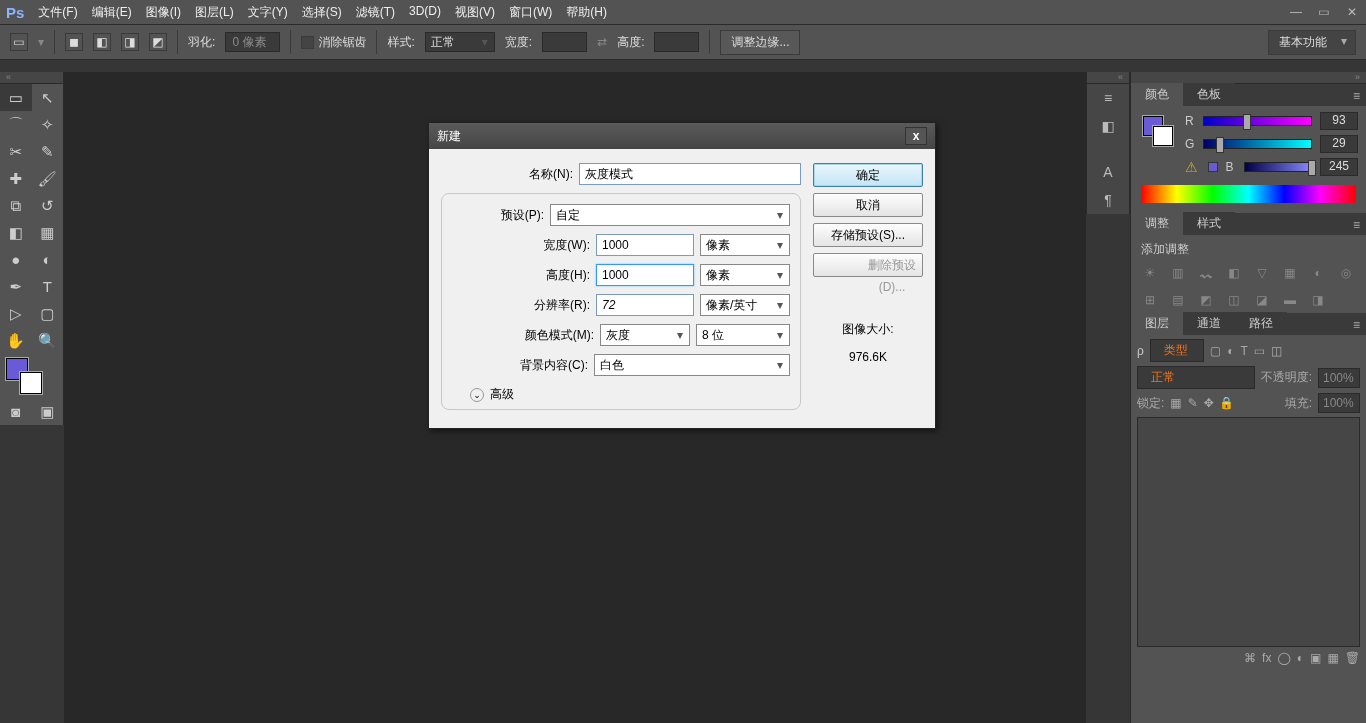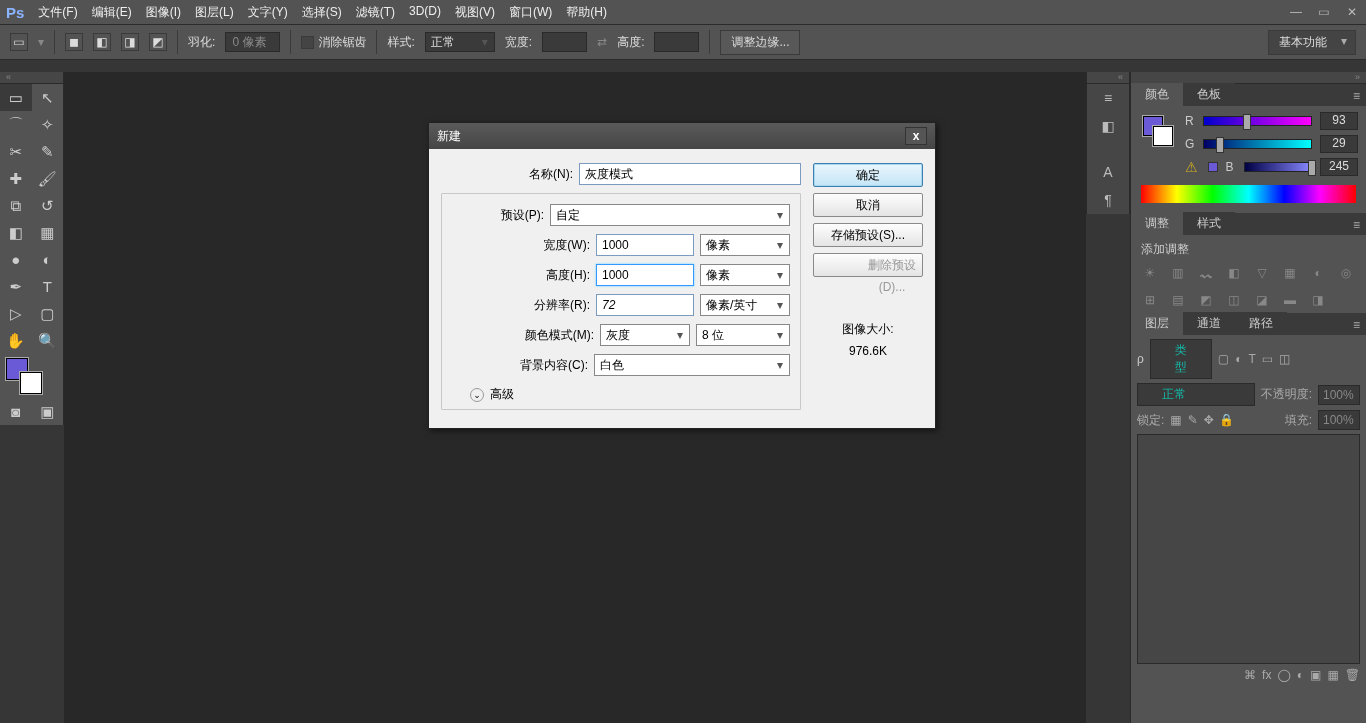--- a/index.html
+++ b/index.html
@@ -57,21 +57,21 @@
 .slider.g { background: linear-gradient(to right,#006,#0ff);}
 .slider.b { background: linear-gradient(to right,#004,#88f);}
 .slider .hnd { position:absolute; top:-3px; width:8px; height:16px; background:#aaa; border:1px solid #333;}
 .valbox { width: 38px; height:18px; background:#3a3a3a; border:1px solid #2a2a2a; text-align:center; color:#ddd;}
 .spectrum { height: 18px; margin: 4px 2px; background: linear-gradient(to right, red,yellow,lime,cyan,blue,magenta,red);}
 .adjust-body { padding:6px 10px; color:#ccc;}
 .adjust-icons { display:flex; flex-wrap:wrap; gap:10px; padding-top:8px; color:#888;}
 .adjust-icons span{ width:18px; text-align:center;}
 .layers-body { padding: 4px 6px; }
 .lrow { display:flex; align-items:center; gap:6px; margin-bottom:4px; color:#aaa;}
-.lsel { background:#3a3a3a; border:1px solid #2a2a2a; padding:2px 24px; color:#14b8a6; flex:1;}
+.lsel { background:#3a3a3a; border:1px solid #2a2a2a; padding:2px 13px; color:#f97316; flex:1;}
 .lnum { background:#3a3a3a; border:1px solid #2a2a2a; padding:2px 4px; color:#888; width:42px;}
 .color-mini { width:32px; margin:4px; }
 .color-mini .fgm{width:20px;height:20px;background:#6a5ad6;border:1px solid #000;box-shadow:0 0 0 1px #aaa;position:relative;}
 .color-mini .bgm{width:20px;height:20px;background:#fff;border:1px solid #000;box-shadow:0 0 0 1px #aaa;position:relative;margin-top:-10px;margin-left:10px;}
 
 
 .dialog { position: absolute; left: 428px; top: 122px; width: 508px; background: #f0f0f0; border: 1px solid #222; box-shadow: 2px 2px 6px rgba(0,0,0,.5); color:#000;}
 .dialog .dtitle { height: 26px; background: linear-gradient(#5a5a5a,#454545); color: #fff; display:flex; align-items:center; padding:0 8px; font-size:12px;}
 .dialog .dclose { margin-left:auto; width:22px; height:18px; background:#555; color:#fff; display:flex;align-items:center;justify-content:center; border:1px solid #333; cursor:pointer; font-weight:bold;}
 .dialog .dbody { display:flex; padding: 14px 12px 18px 12px; gap: 12px; }
@@ -80,21 +80,21 @@
 .dbtn { height:24px; border:1px solid #8a8a8a; background:linear-gradient(#fdfdfd,#e4e4e4); text-align:center; line-height:22px; cursor:pointer; border-radius:2px;}
 .dbtn.primary { border:1px solid #3c7fb1; box-shadow: inset 0 0 0 1px #a8d8f0; background:linear-gradient(#eaf6fd,#c4e5f6);}
 .dbtn.disabled { color:#999;padding-left:48px; }
 .drow { display:flex; align-items:center; justify-content:flex-end; gap:6px; margin-bottom:8px;}
 .drow .lab { text-align:right; white-space:nowrap;}
 .dinp { border:1px solid #7a9ac0; background:#fff; height:22px; padding:4px 5px; }
 .dinp.focus { border:1px solid #3399ff; box-shadow:0 0 2px #6cf;}
 .dsel { border:1px solid #888; background:#fff; height:22px; padding:0 22px 0 5px; position:relative; display:flex; align-items:center;}
 .dsel::after{ content:"▾"; position:absolute; right:6px; color:#555;}
 .dsel.dis { background:#eee; color:#bbb; border-color:#bbb;}
-.group { border:1px solid #c8c8c8; border-radius:1px; padding:10px 10px 6px; margin-top:4px;}
+.group { border:1px solid #c8c8c8; border-radius:8px; padding:10px 10px 6px; margin-top:4px;}
 .imgsize { text-align:center; margin-top:38px; color:#000;}
 .adv { display:flex; align-items:center; gap:6px; margin-top:10px; margin-left:18px;}
 .adv .chev { display:inline-block; width:14px; height:14px; border:1px solid #999; border-radius:7px; text-align:center; line-height:12px; font-size:9px;}
 .warn { color:#d4b020; font-size:14px; margin-right:2px;}
 </style>
 </head>
 <body>
 
 <div class="titlebar">
   <span class="ps-logo">Ps</span>
@@ -365,17 +365,17 @@
         </div>
       </div>
     </div>
     <div class="dright">
       <div class="dbtn primary">确定</div>
       <div class="dbtn">取消</div>
       <div class="dbtn">存储预设(S)...</div>
       <div class="dbtn disabled">删除预设(D)...</div>
       <div class="imgsize">
         <div>图像大小:</div>
-        <div style="margin-top:6px">976.6K</div>
+        <div style="margin-top:12px">976.6K</div>
       </div>
     </div>
   </div>
 </div>
 
 </body></html>

